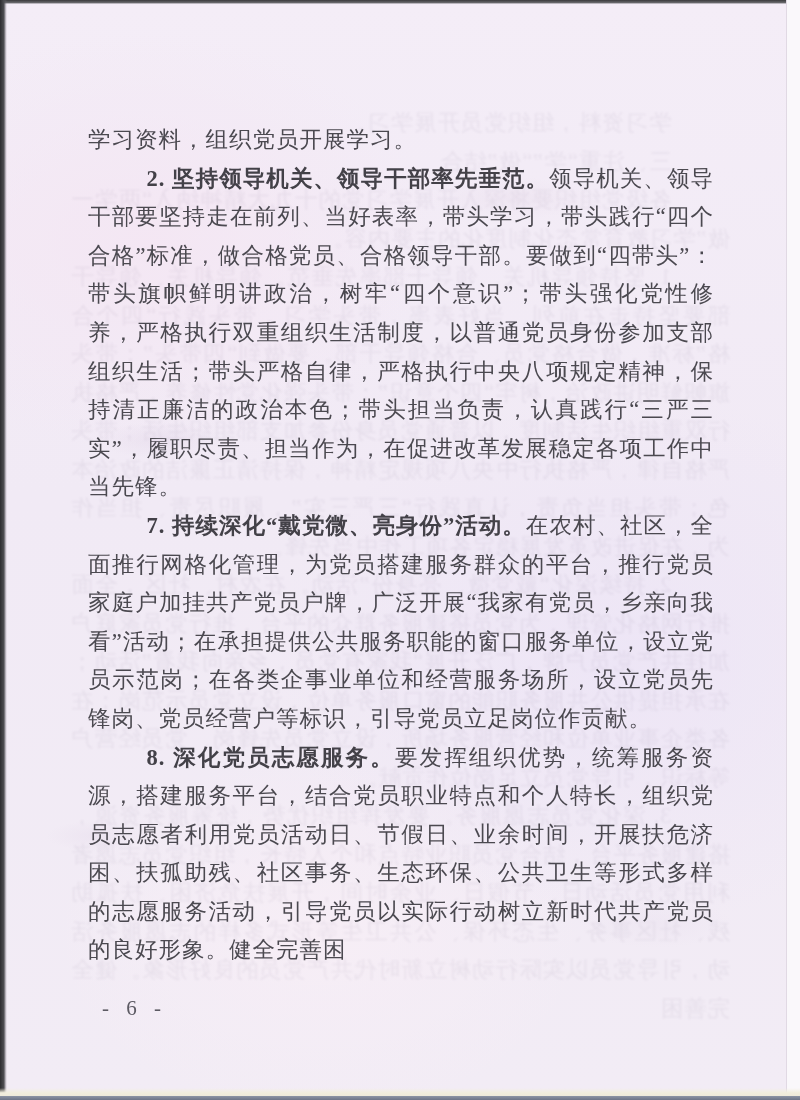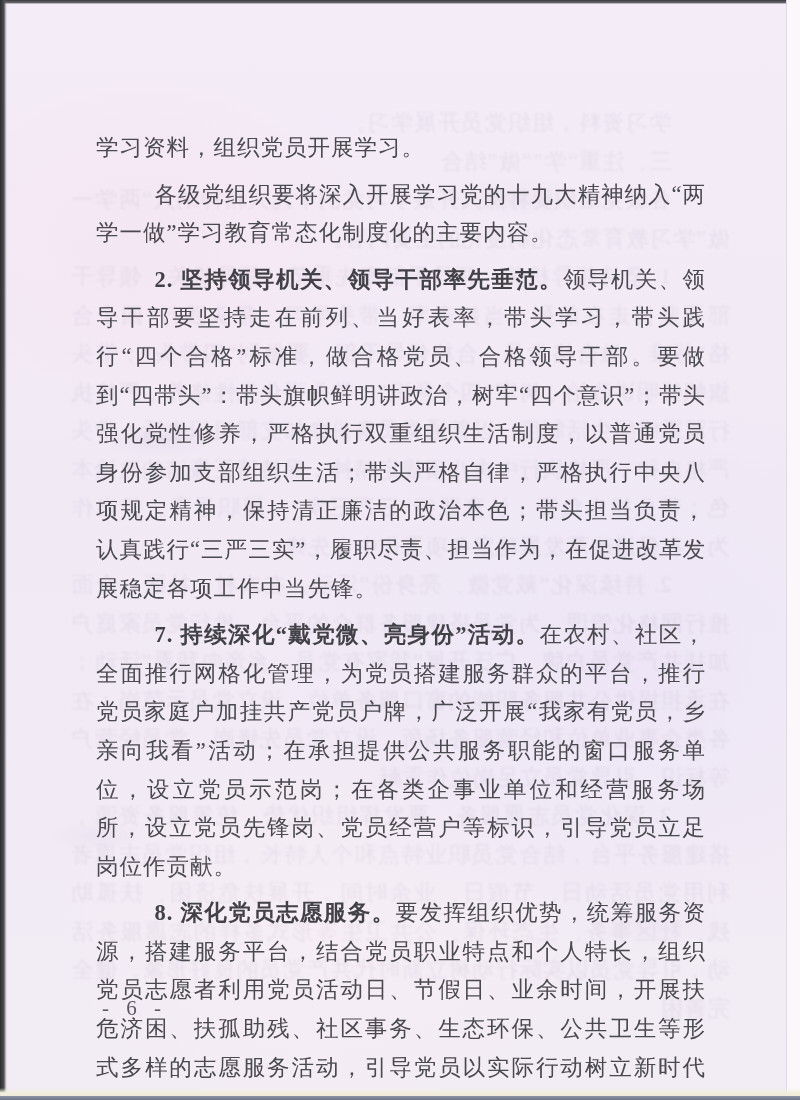--- a/index.html
+++ b/index.html
@@ -70,21 +70,21 @@
   .doc-body {
     position: absolute;
     top: 121px; left: 88px; right: 86px;
     color: #4b4950;
     font-size: 22.5px;
     line-height: 38.6px;
     letter-spacing: 1px;
     text-align: justify;
     z-index: 3;
   }
-  .doc-body p { margin: 8px; text-indent: 2.6em; }
+  .doc-body p { margin: 0; text-indent: 2.6em; }
   .doc-body p.continuation { text-indent: 0; }
   .doc-body p.heading {
     font-weight: bold;
     color: #3f3d45;
     text-indent: 2.8em;
     letter-spacing: 2px;
   }
   .doc-body b.lead { font-weight: bold; color: #434148; }
 
   .page-number {
@@ -118,21 +118,20 @@
       <p>学习资料，组织党员开展学习。</p>
       <p>三、注重“学”“做”结合</p>
       <p>各级党组织要将深入开展学习党的十九大精神纳入“两学一做”学习教育常态化制度化的主要内容。</p>
       <p>1. 坚持领导机关、领导干部率先垂范。领导机关、领导干部要坚持走在前列、当好表率，带头学习，带头践行“四个合格”标准，做合格党员、合格领导干部。要做到“四带头”：带头旗帜鲜明讲政治，树牢“四个意识”；带头强化党性修养，严格执行双重组织生活制度，以普通党员身份参加支部组织生活；带头严格自律，严格执行中央八项规定精神，保持清正廉洁的政治本色；带头担当负责，认真践行“三严三实”，履职尽责、担当作为，在促进改革发展稳定各项工作中当先锋。</p>
       <p>2. 持续深化“戴党微、亮身份”活动。在农村、社区，全面推行网格化管理，为党员搭建服务群众的平台，推行党员家庭户加挂共产党员户牌，广泛开展“我家有党员，乡亲向我看”活动；在承担提供公共服务职能的窗口服务单位，设立党员示范岗；在各类企事业单位和经营服务场所，设立党员先锋岗、党员经营户等标识，引导党员立足岗位作贡献。</p>
       <p>3. 深化党员志愿服务。要发挥组织优势，统筹服务资源，搭建服务平台，结合党员职业特点和个人特长，组织党员志愿者利用党员活动日、节假日、业余时间，开展扶危济困、扶孤助残、社区事务、生态环保、公共卫生等形式多样的志愿服务活动，引导党员以实际行动树立新时代共产党员的良好形象。健全完善困</p>
     </div>
 
   <div class="doc-body">
       <p class="continuation">学习资料，组织党员开展学习。</p>
-      <p class="paragraph">各级党组织要将深入开展学习党的十九大精神纳入“两学一做”学习教育常态化制度化的主要内容。</p>
       <p class="paragraph"><b class="lead">2. 坚持领导机关、领导干部率先垂范。</b>领导机关、领导干部要坚持走在前列、当好表率，带头学习，带头践行“四个合格”标准，做合格党员、合格领导干部。要做到“四带头”：带头旗帜鲜明讲政治，树牢“四个意识”；带头强化党性修养，严格执行双重组织生活制度，以普通党员身份参加支部组织生活；带头严格自律，严格执行中央八项规定精神，保持清正廉洁的政治本色；带头担当负责，认真践行“三严三实”，履职尽责、担当作为，在促进改革发展稳定各项工作中当先锋。</p>
       <p class="paragraph"><b class="lead">7. 持续深化“戴党微、亮身份”活动。</b>在农村、社区，全面推行网格化管理，为党员搭建服务群众的平台，推行党员家庭户加挂共产党员户牌，广泛开展“我家有党员，乡亲向我看”活动；在承担提供公共服务职能的窗口服务单位，设立党员示范岗；在各类企事业单位和经营服务场所，设立党员先锋岗、党员经营户等标识，引导党员立足岗位作贡献。</p>
       <p class="paragraph"><b class="lead">8. 深化党员志愿服务。</b>要发挥组织优势，统筹服务资源，搭建服务平台，结合党员职业特点和个人特长，组织党员志愿者利用党员活动日、节假日、业余时间，开展扶危济困、扶孤助残、社区事务、生态环保、公共卫生等形式多样的志愿服务活动，引导党员以实际行动树立新时代共产党员的良好形象。健全完善困</p>
     </div>
 
   <div class="page-number">- 6 -</div>
 
   <div class="edge-top"></div>
   <div class="edge-left"></div>
   <div class="edge-right"></div>

